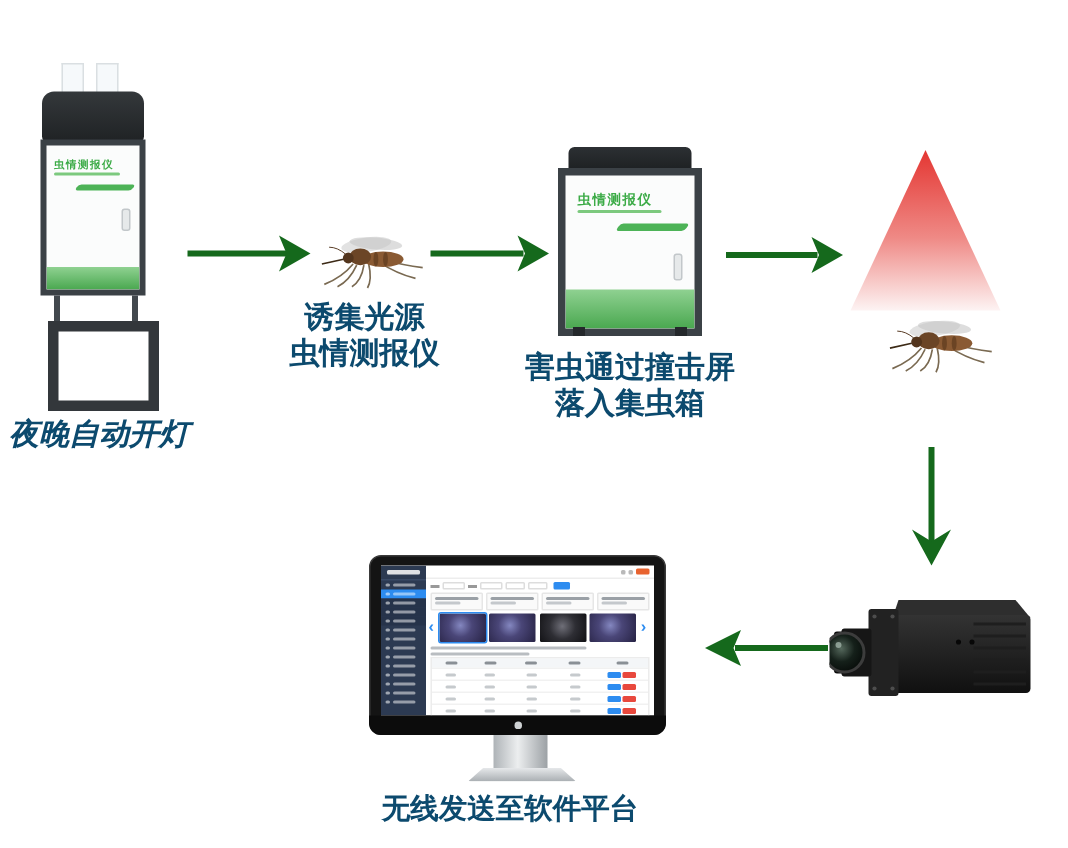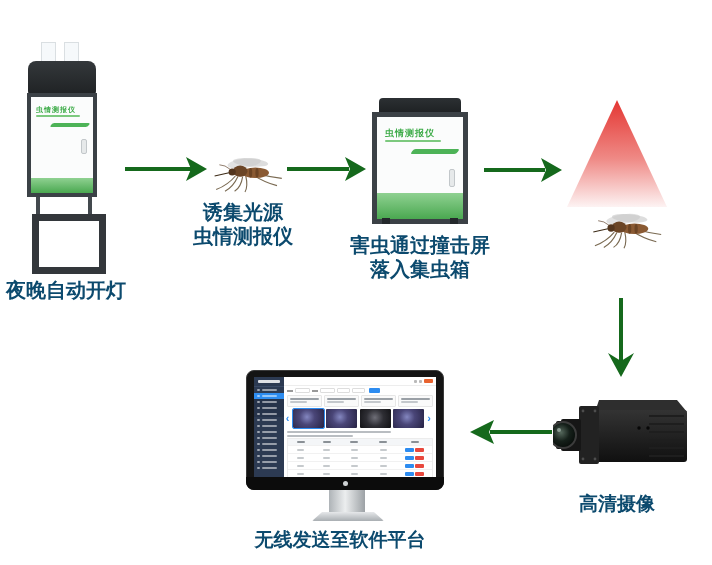--- a/index.html
+++ b/index.html
@@ -99,21 +99,21 @@
   .thead{height:6px;background:#f4f6f8;display:flex;align-items:center;}
   .thead i{height:2px;background:#8a9096;border-radius:1px;}
   .tr{height:7px;border-top:1px solid #f1f1f1;display:flex;align-items:center;}
   .tr i{height:2px;background:#c6cacd;border-radius:1px;}
   .cell{display:flex;justify-content:center;align-items:center;gap:1.5px;}
   .c1{width:18%;} .c2{width:18%;} .c3{width:20%;} .c4{width:20%;} .c5{width:24%;}
   .thead .cell i{width:8px;} .tr .cell i{width:7px;}
   .bb{width:9px;height:4px;background:#2d8cf0;border-radius:1px;}
   .br{width:9px;height:4px;background:#e8483d;border-radius:1px;}
 
-  .lbl-night{left:2px;top:278px;width:128px;font-size:20px;}
+  .lbl-night{left:2px;top:278px;width:128px;font-size:20px;font-style:italic;}
   .lbl-lure{left:183px;top:200px;width:120px;font-size:20px;}
   .lbl-impact{left:340px;top:233px;width:160px;font-size:20px;}
   .lbl-ir{left:545px;top:251px;width:160px;font-size:20px;}
   .lbl-cam{left:567px;top:492px;width:100px;font-size:19px;}
   .lbl-plat{left:250px;top:528px;width:180px;font-size:19px;}
 </style>
 </head>
 <body>
 
 <div class="canvas">
@@ -258,21 +258,20 @@
       <circle cx="42" cy="23" r="1.4" fill="#4d4d4d"></circle>
     <circle cx="30" cy="71" r="1.4" fill="#4d4d4d"></circle>
       <circle cx="42" cy="71" r="1.4" fill="#4d4d4d"></circle>
     <rect x="8" y="31" width="20" height="32" rx="2" fill="#161616"></rect>
     <rect x="3" y="33" width="7" height="28" rx="2" fill="#0c0c0c"></rect>
     <circle cx="10" cy="47" r="13" fill="url(#lensg)" stroke="#3c3c3c" stroke-width="2"></circle>
     <circle cx="6" cy="42" r="2" fill="#9fb0a6" opacity="0.8"></circle>
     <circle cx="86" cy="40" r="1.7" fill="#070707"></circle>
       <circle cx="95" cy="40" r="1.7" fill="#070707"></circle>
   </svg>
-  <div class="step-label lbl-cam">高清摄像</div>
 
   <div class="abs bezel"></div>
   <div class="abs screen">
     <div class="sb">
       <div class="sb-title">
           <i></i>
         </div>
       <i class="si"></i>
       <i class="si active"></i>
       <i class="si sub"></i>

